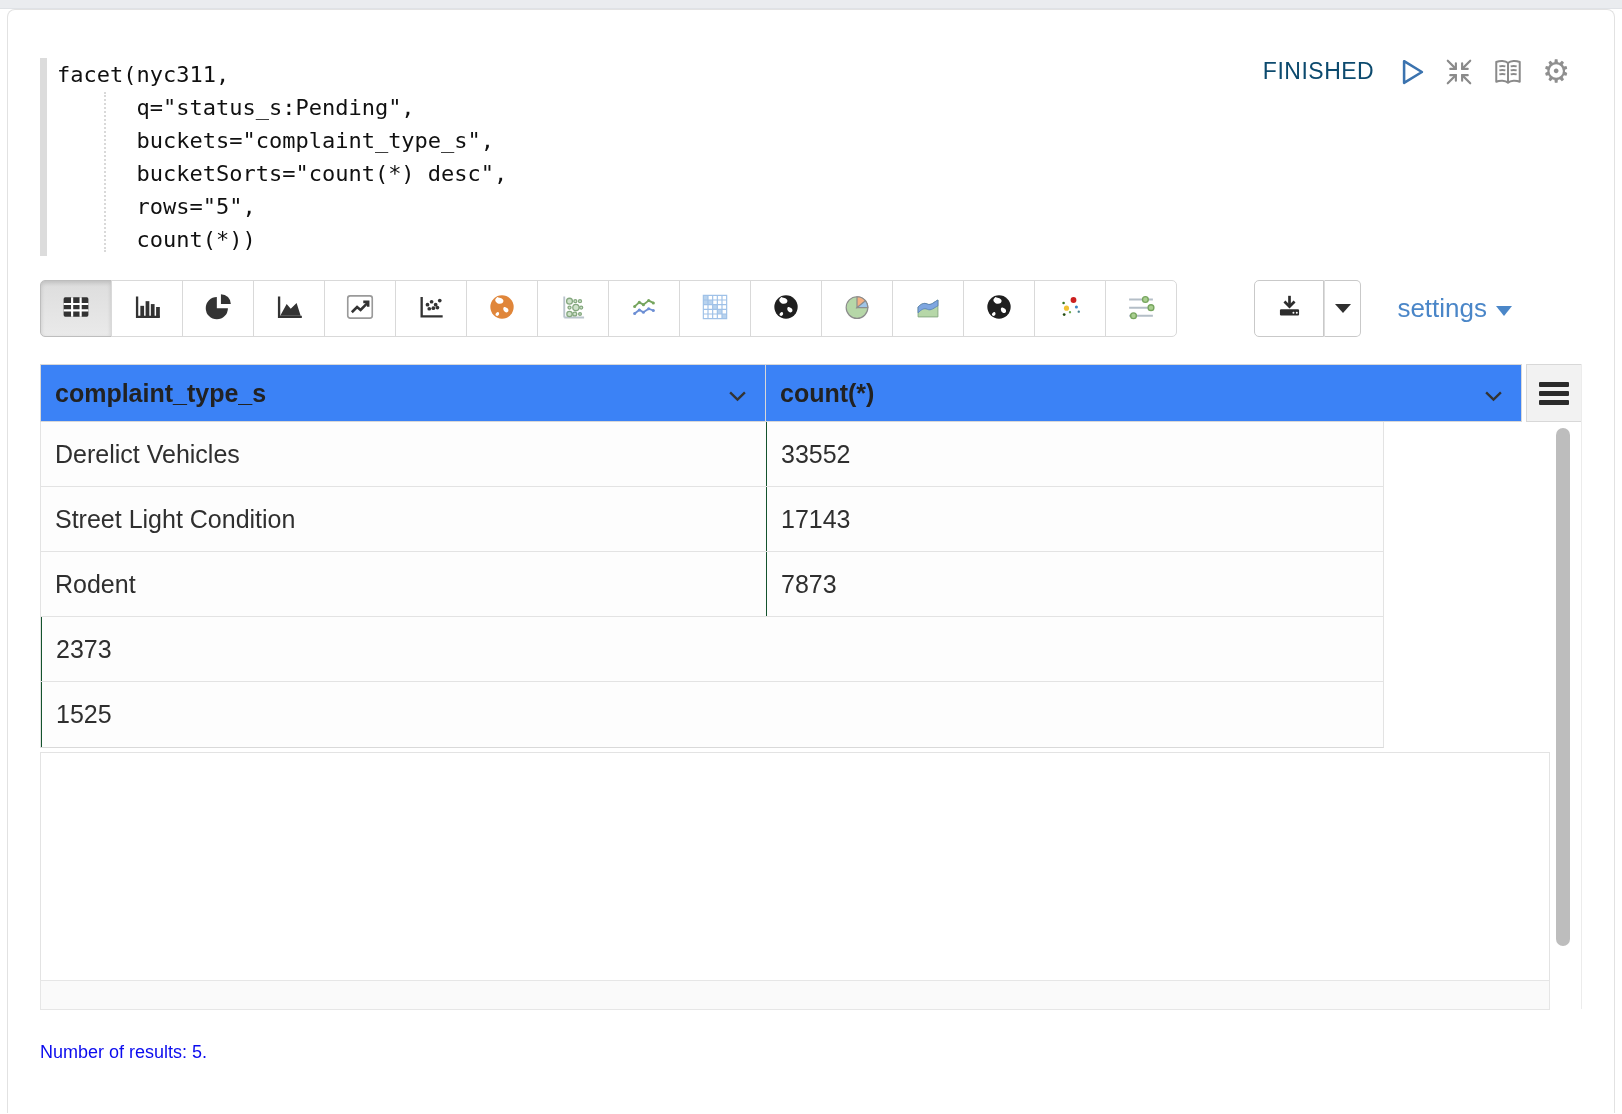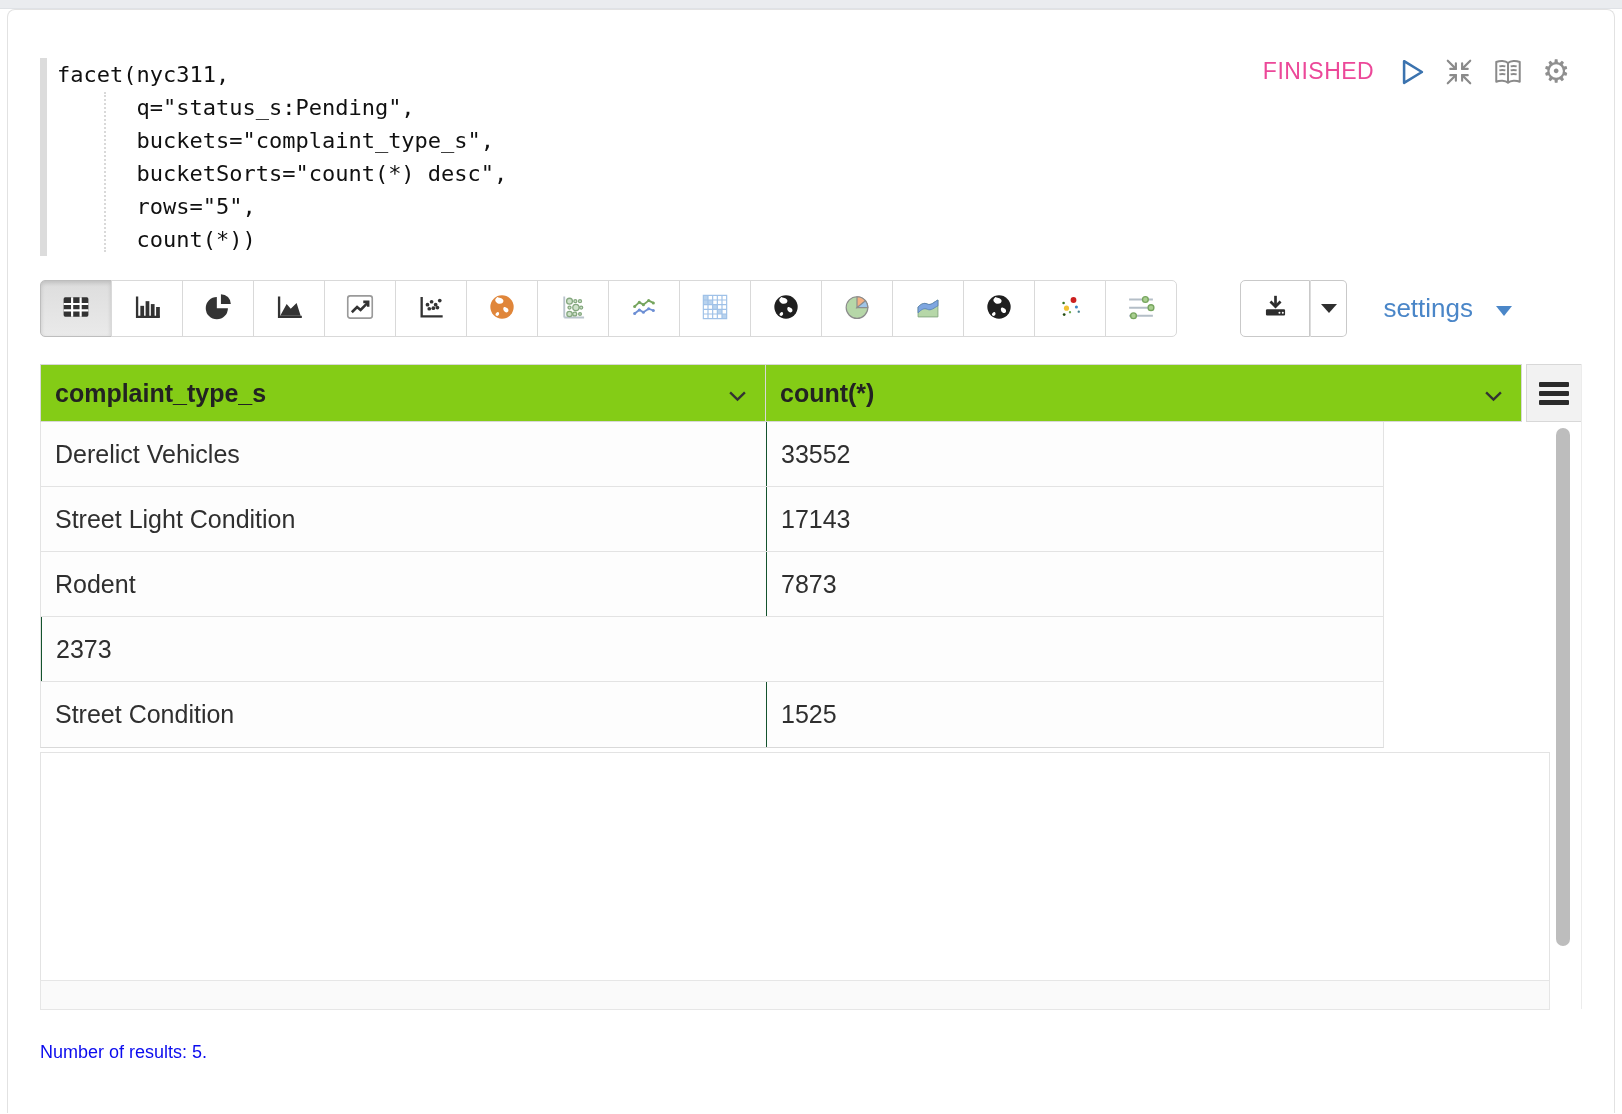--- a/index.html
+++ b/index.html
@@ -10,47 +10,47 @@
            padding:40px 32px 0 32px; }
 
   
   .code-area { position:relative; display:flex; margin-top:8px; }
   .code-gutter { width:7px; background:#dcdcdc; margin-right:10px; }
   .indent-guide { position:absolute; left:64px; top:34px; bottom:4px; border-left:2px dotted #d9d9d9; }
   pre.code { margin:0; font-family:"DejaVu Sans Mono",monospace; font-size:22px; line-height:33px; color:#101010; white-space:pre; }
 
   
   .status-row { position:absolute; top:46px; right:44px; display:flex; align-items:center; gap:18px; }
-  .status-label { color:#ec4899; font-size:23px; letter-spacing:.5px; margin-right:8px; }
+  .status-label { color:#0c4a6e; font-size:23px; letter-spacing:.5px; margin-right:8px; }
   .ctrl-icon { display:flex; align-items:center; justify-content:center; cursor:pointer; }
   .gear-glyph { font-size:31px; color:#8f8f8f; line-height:1; font-family:"DejaVu Sans",sans-serif; }
 
   
   .toolbar { display:flex; align-items:center; margin-top:24px; }
   .chart-group { display:flex; }
   .chart-btn { width:72px; height:57px; background:#fff; border:1px solid #d9d9d9; margin-left:-1px;
                display:flex; align-items:center; justify-content:center; cursor:pointer; }
   .chart-btn:first-child { margin-left:0; border-radius:5px 0 0 5px; }
   .chart-btn:last-child { border-radius:0 5px 5px 0; }
   .chart-btn.selected { background:linear-gradient(#dddddd,#eaeaea); border-color:#bdbdbd;
                         box-shadow:inset 0 2px 4px rgba(0,0,0,.14); }
   .dl-group { display:flex; margin-left:auto; }
   .dl-btn { width:70px; height:57px; border:1px solid #c9c9c9; border-radius:5px 0 0 5px; background:#fff;
             display:flex; align-items:center; justify-content:center; cursor:pointer; }
   .dl-caret-btn { width:37px; height:57px; border:1px solid #c9c9c9; border-left:1px solid #ddd;
             border-radius:0 5px 5px 0; background:#fff; display:flex; align-items:center; justify-content:center; cursor:pointer; }
   .caret-down { width:0; height:0; border-left:8px solid transparent; border-right:8px solid transparent; border-top:9px solid #2f2f2f; }
-  .settings-link { margin-left:36px; margin-right:70px; color:#4a86c8; font-size:26px; display:flex; align-items:center; gap:23px; cursor:pointer; }
+  .settings-link { margin-left:36px; margin-right:70px; color:#4a86c8; font-size:26px; display:flex; align-items:center; gap:9px; cursor:pointer; }
   .settings-caret { width:0; height:0; border-left:8px solid transparent; border-right:8px solid transparent; border-top:10px solid #4a86c8; margin-top:4px; }
 
   
   .table-widget { position:relative; margin-top:27px; width:1542px; height:646px; }
   .outer-right { position:absolute; left:1541px; top:0; height:645px; border-left:1px solid #ececec; }
   .hdr-row { display:flex; height:58px; }
-  .hdr-cell { background:#84cc16; border:1px solid #d8d8d8; display:flex; align-items:center; justify-content:space-between;
+  .hdr-cell { background:#3b82f6; border:1px solid #d8d8d8; display:flex; align-items:center; justify-content:space-between;
               padding:0 18px 0 14px; font-weight:bold; font-size:25px; color:#222; cursor:pointer; }
   .hdr-c1 { width:726px; }
   .hdr-c2 { width:756px; border-left:none; }
   .menu-box { width:56px; margin-left:4px; background:#f2f2f2; border:1px solid #d8d8d8;
               display:flex; flex-direction:column; align-items:center; justify-content:center; gap:4px; cursor:pointer; }
   .menu-box .bar { width:30px; height:5px; background:#2b2b2b; border-radius:1px; }
 
   .body-rows { width:1344px; border-left:1px solid #e3e3e3; border-right:1px solid #e3e3e3; border-bottom:1px solid #d9d9d9; background:#fdfdfd; }
   .t-row { display:flex; height:65px; border-bottom:1px solid #e3e3e3; }
   .t-row:last-child { border-bottom:none; }
@@ -391,21 +391,20 @@
         <div class="t-cell t-c2">17143</div>
       </div>
       <div class="t-row">
         <div class="t-cell t-c1">Rodent</div>
         <div class="t-cell t-c2">7873</div>
       </div>
       <div class="t-row">
         <div class="t-cell t-c2">2373</div>
       </div>
       <div class="t-row">
-        <div class="t-cell t-c1">Street Condition</div>
         <div class="t-cell t-c2">1525</div>
       </div>
     </div>
 
     <div class="empty-box"></div>
     <div class="footer-strip"></div>
     <div class="vscroll-thumb"></div>
   </div>
 
   <div class="results-text">Number of results: 5.</div>

